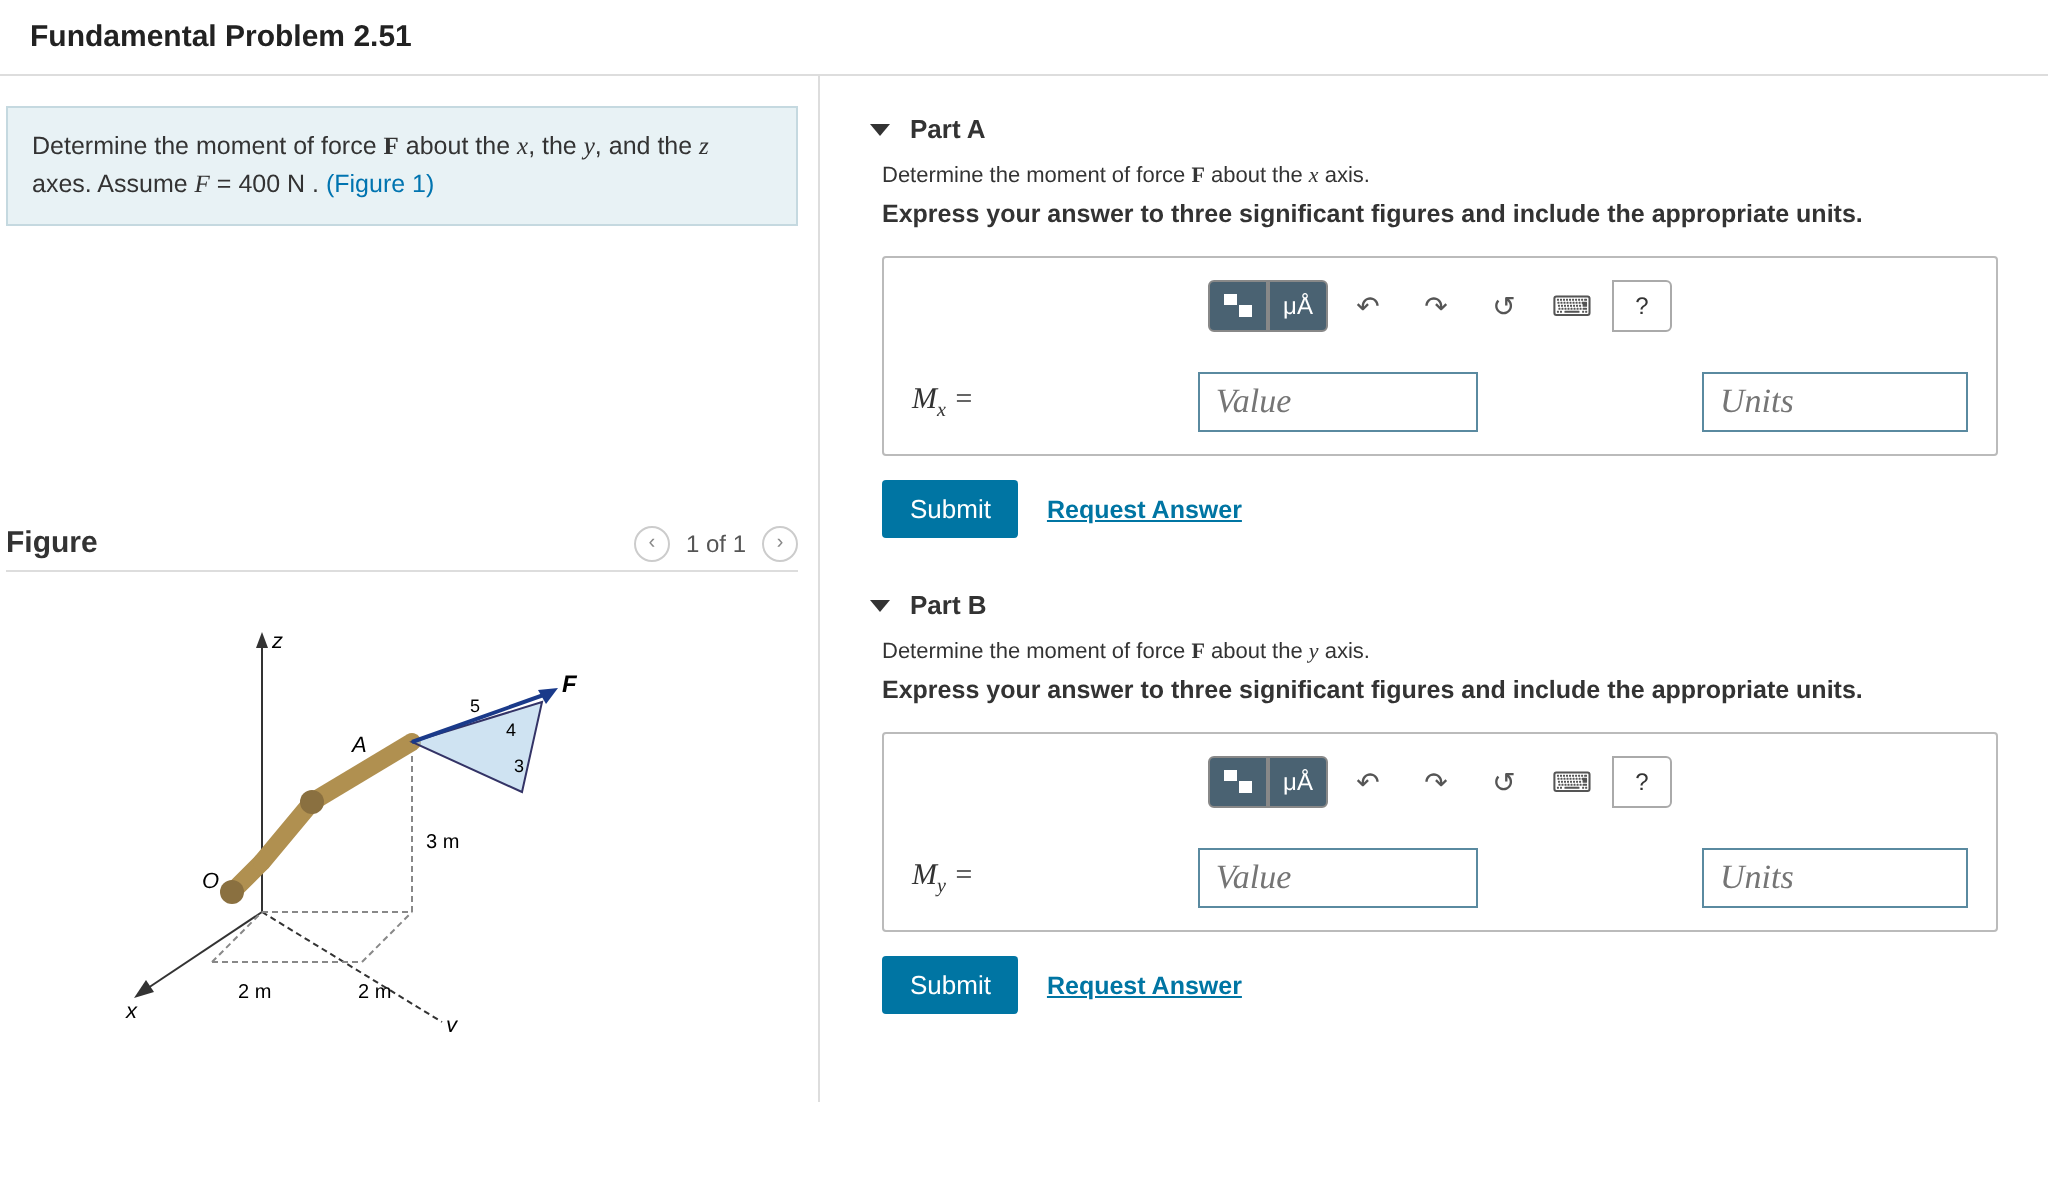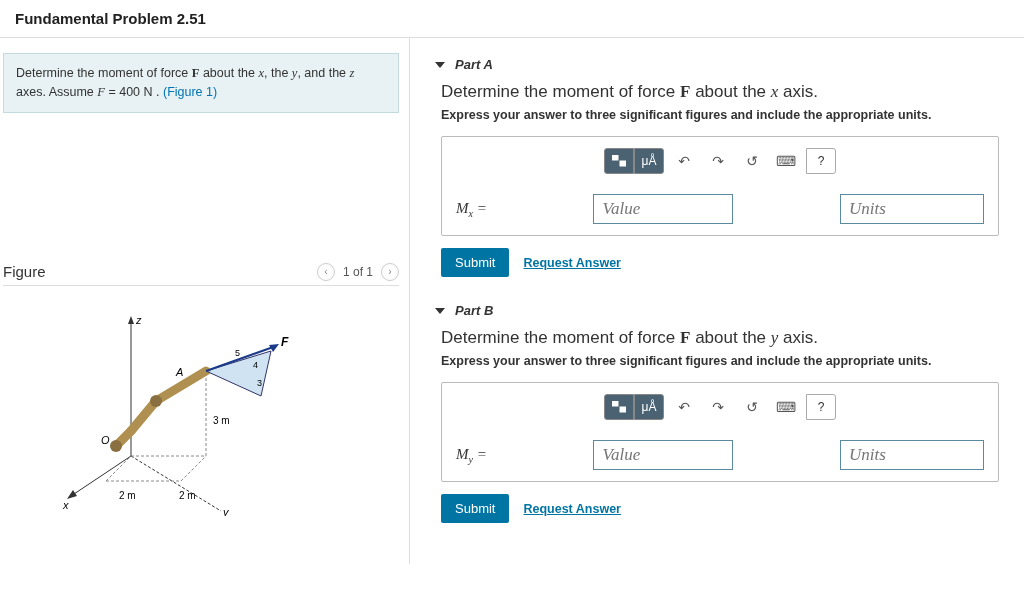--- a/index.html
+++ b/index.html
@@ -6,44 +6,44 @@
   body { font-family: Arial, Helvetica, sans-serif; font-size: 13px; color: #333; background: #fff; width: 1024px; }
   .header { padding: 10px 15px; border-bottom: 1px solid #ddd; }
   .header h2 { font-size: 15px; font-weight: bold; color: #222; }
   .main { display: flex; }
   .left-col { width: 410px; border-right: 1px solid #ddd; padding: 15px 10px 15px 3px; }
   .right-col { flex: 1; padding: 15px 25px; }
   .problem-box { background: #e8f2f5; border: 1px solid #c5d9e0; padding: 10px 12px; font-size: 12.5px; line-height: 1.5; color: #333; }
   .figure-link { color: #0074b0; cursor: pointer; }
   .figure-section { margin-top: 150px; }
   .figure-hdr { display: flex; align-items: center; justify-content: space-between; border-bottom: 1px solid #ddd; padding-bottom: 4px; }
-  .figure-hdr h3 { font-size: 15px; font-weight: normal; }
+  .figure-hdr h3 { font-size: 15px; font-weight: bold; }
   .pager { display: flex; align-items: center; gap: 2px; font-size: 12px; color: #555; }
   .pager-btn { width: 18px; height: 18px; border: 1px solid #ccc; border-radius: 50%; background: #fff; display: flex; align-items: center; justify-content: center; cursor: pointer; font-size: 10px; color: #888; }
   .figure-img-container { padding: 20px 30px; display:flex; justify-content:center; }
   .part-row { display: flex; align-items: center; gap: 10px; margin: 4px 0 10px 0; }
   .caret { width: 0; height: 0; border-left: 5px solid transparent; border-right: 5px solid transparent; border-top: 6px solid #333; }
-  .part-title { font-weight: bold; font-size: 13px; font-style: italic; }
+  .part-title { font-weight: bold; font-size: 13px; }
   .part-body { padding-left: 6px; margin-bottom: 26px; }
-  .q-text { font-size: 17px; margin: 8px 0 6px 0; }
+  .q-text { font-size: 11px; margin: 8px 0 6px 0; }
   .q-instr { font-size: 12.5px; font-weight: bold; margin-bottom: 14px; }
   .answer-box { border: 1px solid #bbb; border-radius: 2px; padding: 11px 14px; background: #fff; position: relative; }
   .toolbar { display: flex; align-items: center; gap: 6px; justify-content:center; margin-bottom: 14px; }
   .tb-group { display:flex; }
   .tb-btn { width: 30px; height: 26px; border: 1px solid #888; background: #4a6272; color: #fff; display: flex; align-items: center; justify-content: center; cursor: pointer; font-size: 12px; }
   .tb-btn.light { background: #fff; color: #333; border-color: #aaa; }
   .tb-btn:first-child{ border-top-left-radius:3px; border-bottom-left-radius:3px;}
   .tb-btn:last-child{ border-top-right-radius:3px; border-bottom-right-radius:3px;}
   .tb-icon { width: 28px; height: 24px; display:flex; align-items:center; justify-content:center; color:#555; cursor:pointer; font-size:14px; }
   .eq-row { display: flex; align-items: center; justify-content:space-between;margin-top:20px; }
   .eq-label { font-style: italic; font-family: 'Times New Roman', serif; font-size: 15px; }
   .eq-label sub { font-style: italic; font-size: 10px;}
   .input-field { border: 1px solid #5a8aa0; height: 30px; padding: 0 8px; font-family: 'Times New Roman', serif; font-size: 17px; color: #999; font-style: italic; background: #fff; }
   .val-in { width: 140px; }
-  .unit-in { width: 144px; }
+  .unit-in { width: 133px; }
   .submit-row { margin-top: 12px; display: flex; align-items: center; gap: 14px; }
   .submit-btn { background: #0075a3; color: #fff; border: none; padding: 7px 14px; font-size: 13px; cursor: pointer; border-radius: 2px; }
   .request-link { color: #0075a3; font-weight: bold; font-size: 12.5px; text-decoration: underline; cursor: pointer; }
   .bold-var { font-weight: bold; font-family: 'Times New Roman', serif; }
   .ital { font-style: italic; font-family: 'Times New Roman', serif; }
 </style>
 </head>
 <body>
 
 <div class="header">

